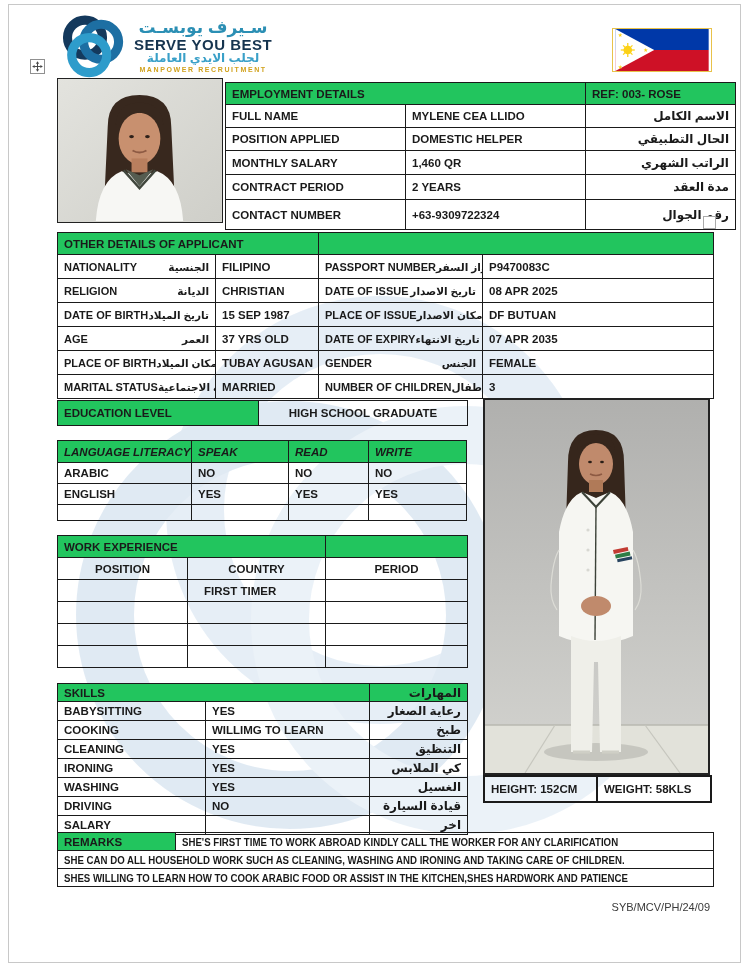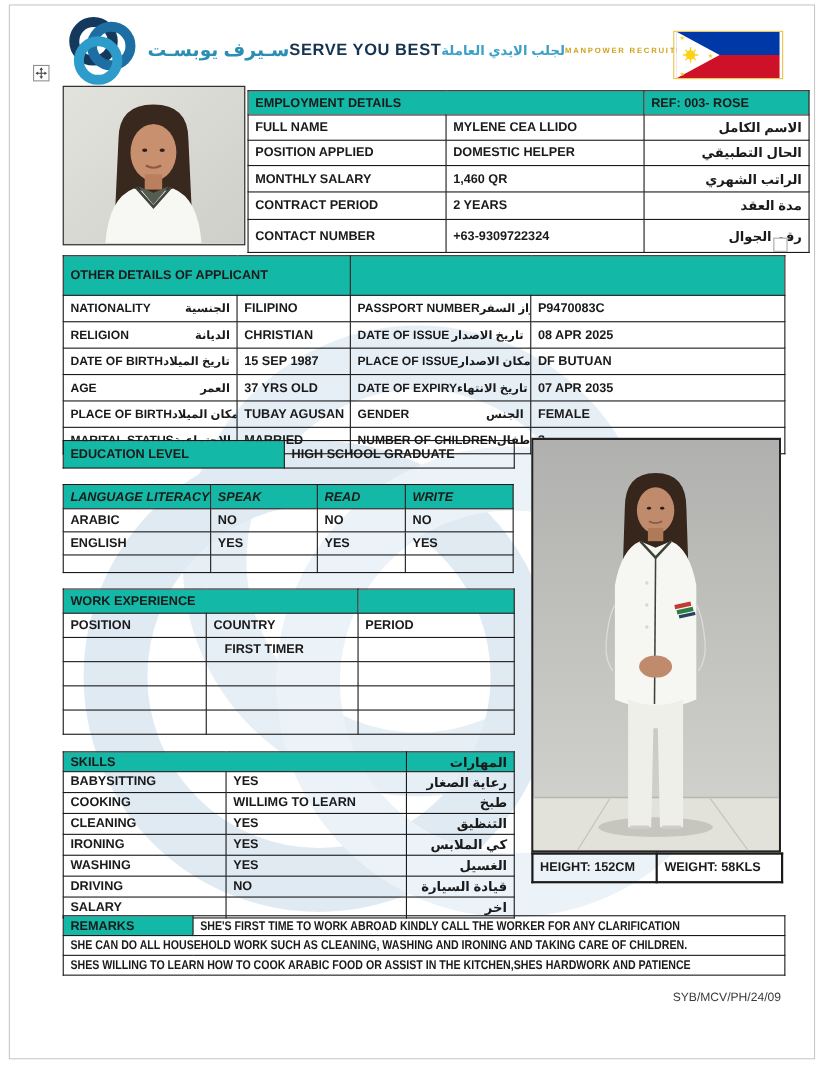--- a/index.html
+++ b/index.html
@@ -8,30 +8,30 @@
     position: relative; width: 749px; height: 968px; background:#fff;
     font-family: "Liberation Sans", "DejaVu Sans", sans-serif;
     color:#1a1a1a; overflow:hidden;
   }
   .page-border { position:absolute; left:8px; top:4px; right:8px; bottom:5px; border:1px solid #c8c8c8; pointer-events:none; z-index:3; }
   .abs { position:absolute; z-index:2; }
   .wm { position:absolute; z-index:1; opacity:.5; }
 
   table { border-collapse:collapse; table-layout:fixed; }
   td { border:1px solid #1a1a1a; font-weight:bold; font-size:11.5px; padding:1px 6px; overflow:hidden; white-space:nowrap; vertical-align:middle; }
-  .yellow { background:#14b8a6; }
+  .yellow { background:#22c55e; }
   .ar { direction:rtl; text-align:right; font-size:12px; }
-  .ctr { }
+  .ctr { text-align:center; }
   .lr { display:flex; justify-content:space-between; align-items:center; }
   .lr .en { font-size:11px; }
   .lr .arr { direction:rtl; font-size:10.5px; }
   .cond { display:inline-block; transform:scaleX(.84); transform-origin:0 50%; white-space:nowrap; font-size:11.5px; font-weight:bold; }
 
   .logo-wrap { left:56px; top:11px; display:flex; gap:6px; align-items:center; }
-  .logo-text { display:flex; flex-direction:row; align-items:center; line-height:1.05; }
+  .logo-text { display:flex; flex-direction:column; align-items:center; line-height:1.05; }
   .logo-ar-top { color:#2b8fb4; font-size:17px; font-weight:bold; direction:rtl; }
   .logo-en { color:#16344f; font-size:15px; font-weight:bold; letter-spacing:.5px; }
   .logo-ar-bot { color:#3aa0c8; font-size:12px; font-weight:bold; direction:rtl; }
   .logo-tag { color:#d1a21d; font-size:7px; font-weight:bold; letter-spacing:1.6px; margin-top:1px; }
 
   .photo-frame { border:1.5px solid #222; background:#d7d7d1; }
   .handle-box { width:15px; height:15px; border:1px solid #909090; background:#fff; display:flex; align-items:center; justify-content:center; }
   .resize-box { width:13px; height:13px; border:1px solid #aaa; background:#fff; }
   .footer-code { font-size:11px; color:#3a3a3a; font-weight:normal; text-align:right; }
 </style>
@@ -156,21 +156,21 @@
   <div class="abs resize-box" style="left:703px; top:216px;"></div>
 
   <table class="abs" style="left:57px; top:232px; width:656px;">
     <colgroup>
         <col style="width:158px">
         <col style="width:103px">
         <col style="width:164px">
         <col style="width:231px">
       </colgroup>
     <tbody>
-        <tr style="height:36px;">
+        <tr style="height:22px;">
       <td class="yellow" colspan="2">OTHER DETAILS OF APPLICANT</td>
       <td class="yellow" colspan="2"></td>
     </tr>
     <tr style="height:24px;">
       <td>
             <div class="lr">
               <span class="en">NATIONALITY</span>
               <span class="arr">الجنسية</span>
             </div>
           </td>

